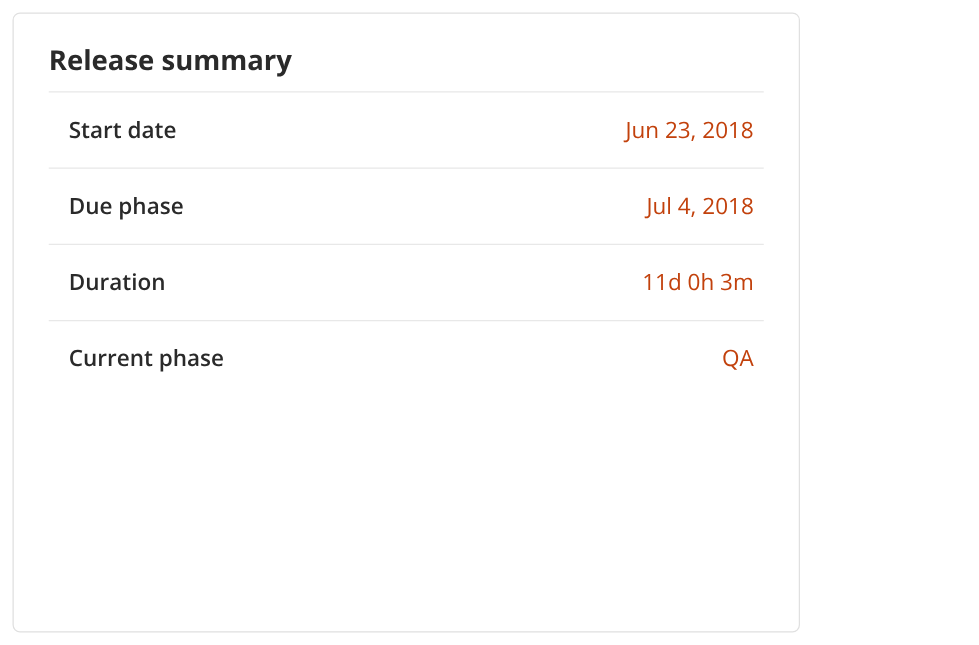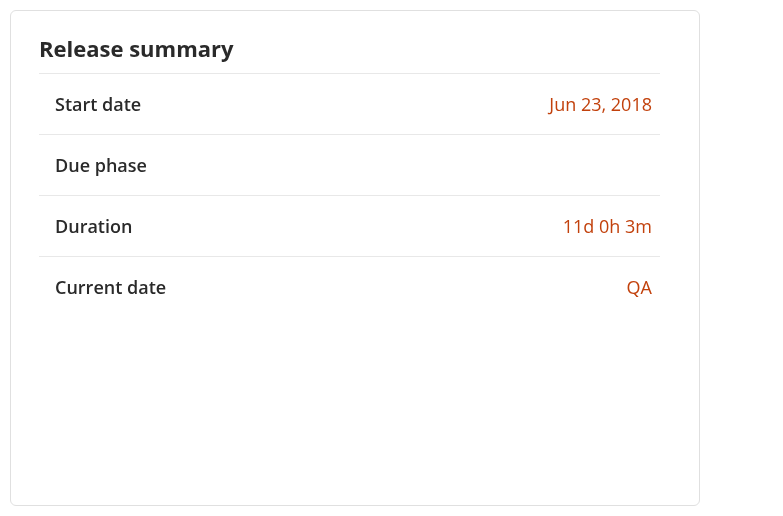--- a/index.html
+++ b/index.html
@@ -9,22 +9,22 @@
     }
     body {
       font-family: "Open Sans", "Helvetica Neue", Arial, sans-serif;
       background: #ffffff;
       padding: 10px;
       width: 783px;
     }
     .card {
       border: 1px solid #e0e0e0;
       border-radius: 6px;
-      padding: 22px 39px 28px 28px;
-      width: 690px;
+      padding: 22px 28px 28px 28px;
+      width: 630px;
       height: 496px;
     }
     .card-title {
       font-size: 22px;
       font-weight: 700;
       color: #2a2a2a;
       padding-bottom: 10px;
       border-bottom: 1px solid #e8e8e8;
     }
     .row {
@@ -55,25 +55,26 @@
 <div class="card">
   <div class="card-title">Release summary</div>
 
   <div class="row">
     <div class="row-label">Start date</div>
     <div class="row-value">Jun 23, 2018</div>
   </div>
 
   <div class="row">
     <div class="row-label">Due phase</div>
+    <div class="row-value">Jul 4, 2018</div>
   </div>
 
   <div class="row">
     <div class="row-label">Duration</div>
     <div class="row-value">11d 0h 3m</div>
   </div>
 
   <div class="row">
-    <div class="row-label">Current date</div>
+    <div class="row-label">Current phase</div>
     <div class="row-value">QA</div>
   </div>
 
 </div>
 
 </body></html>

